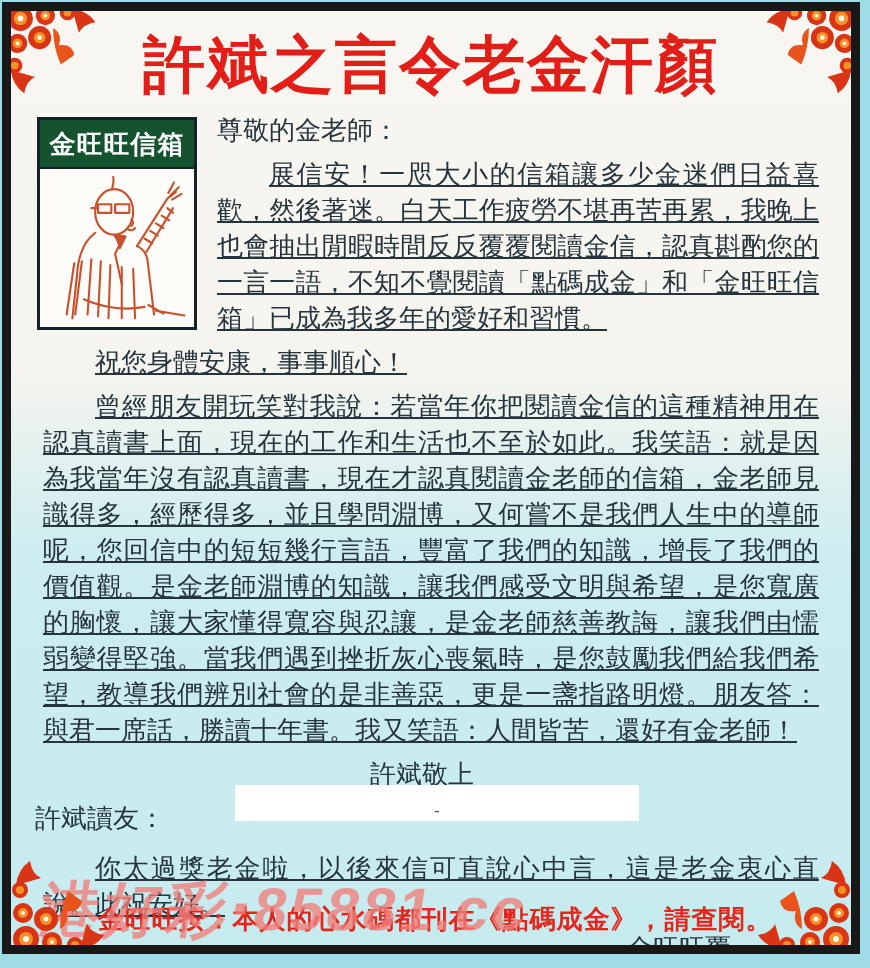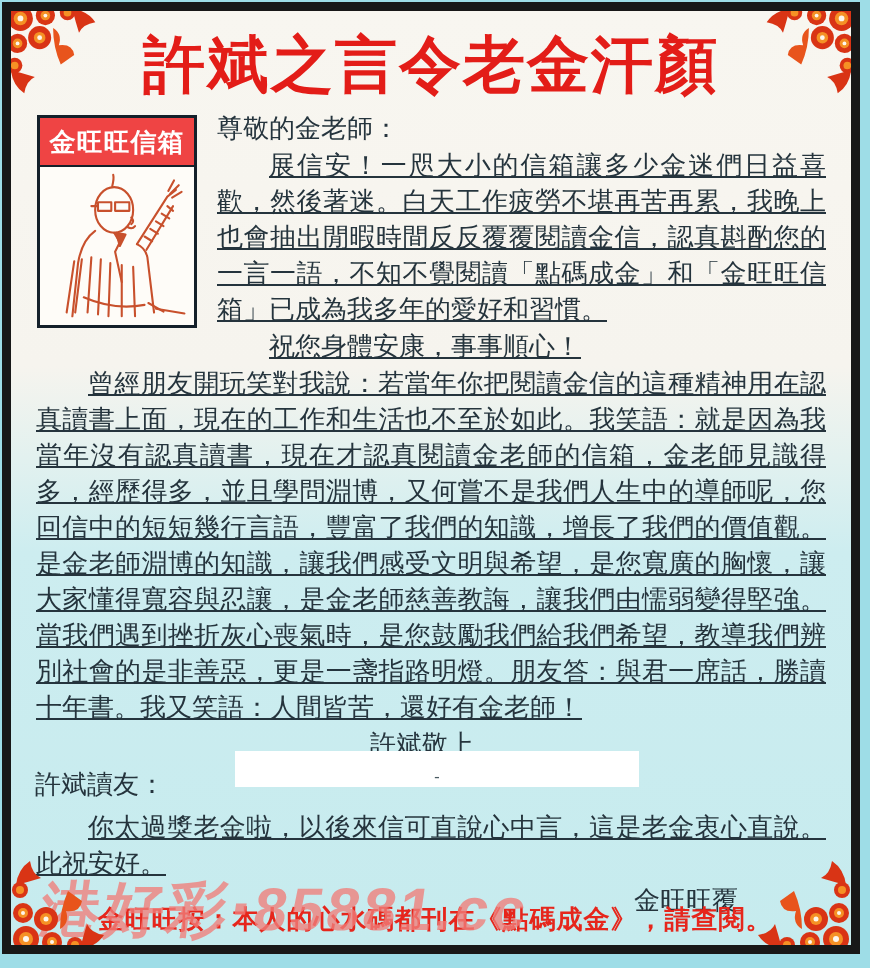--- a/index.html
+++ b/index.html
@@ -5,25 +5,25 @@
   html,body{margin:0;padding:0;width:870px;height:968px;overflow:hidden;
     background:#9edde7;font-family:"Liberation Serif","DejaVu Serif",serif;}
   .page{position:absolute;left:2px;top:2px;width:858px;height:952px;
     box-sizing:border-box;border:9px solid #181818;
     background:linear-gradient(180deg,#f8f6f0 0%,#f6f4ee 38%,#e2f1ef 48%,#cdedf0 58%,#c6ebee 100%);
     overflow:hidden;}
   .content{position:relative;width:100%;height:100%;padding:6px 22px;box-sizing:border-box;}
   .title{margin:10px 90px 6px 90px;text-align:center;font-size:62px;line-height:1.25;
     font-weight:900;color:#e31d18;letter-spacing:2px;white-space:nowrap;}
   .letter{font-size:26px;line-height:36px;color:#25343d;text-align:justify;margin:0 2px;}
-  .letter p{margin:1px;}
+  .letter p{margin:8px;}
   .indent{text-indent:2em;text-decoration:underline;}
   .mailbox{float:left;width:160px;margin:4px 20px 6px 2px;border:3px solid #14202a;
     background:#fefcf8;box-sizing:border-box;}
-  .mailbox-header{background:#ef4444;color:#ffffff;font-weight:bold;font-size:26px;
+  .mailbox-header{background:#14532d;color:#ffffff;font-weight:bold;font-size:26px;
     text-align:center;padding:6px 0 5px 0;letter-spacing:1px;border-bottom:2px solid #14202a;
     font-family:"Liberation Sans","DejaVu Sans",sans-serif;}
   .mailbox-art{height:158px;display:flex;align-items:center;justify-content:center;overflow:hidden;}
   .signoff{text-align:center;padding-right:18px;}
   .reader-line{position:relative;height:42px;margin-top:4px;}
   .redaction{position:absolute;left:200px;top:-16px;width:404px;height:36px;background:#ffffff;
     text-align:center;line-height:52px;font-size:16px;color:#4a5a62;}
   .reply-signoff{text-align:right;padding-right:88px;margin-top:10px;}
   .footer-note{position:absolute;left:8px;right:0;bottom:8px;text-align:center;z-index:1;
     color:#e6261c;font-weight:bold;font-size:26px;letter-spacing:1px;}

